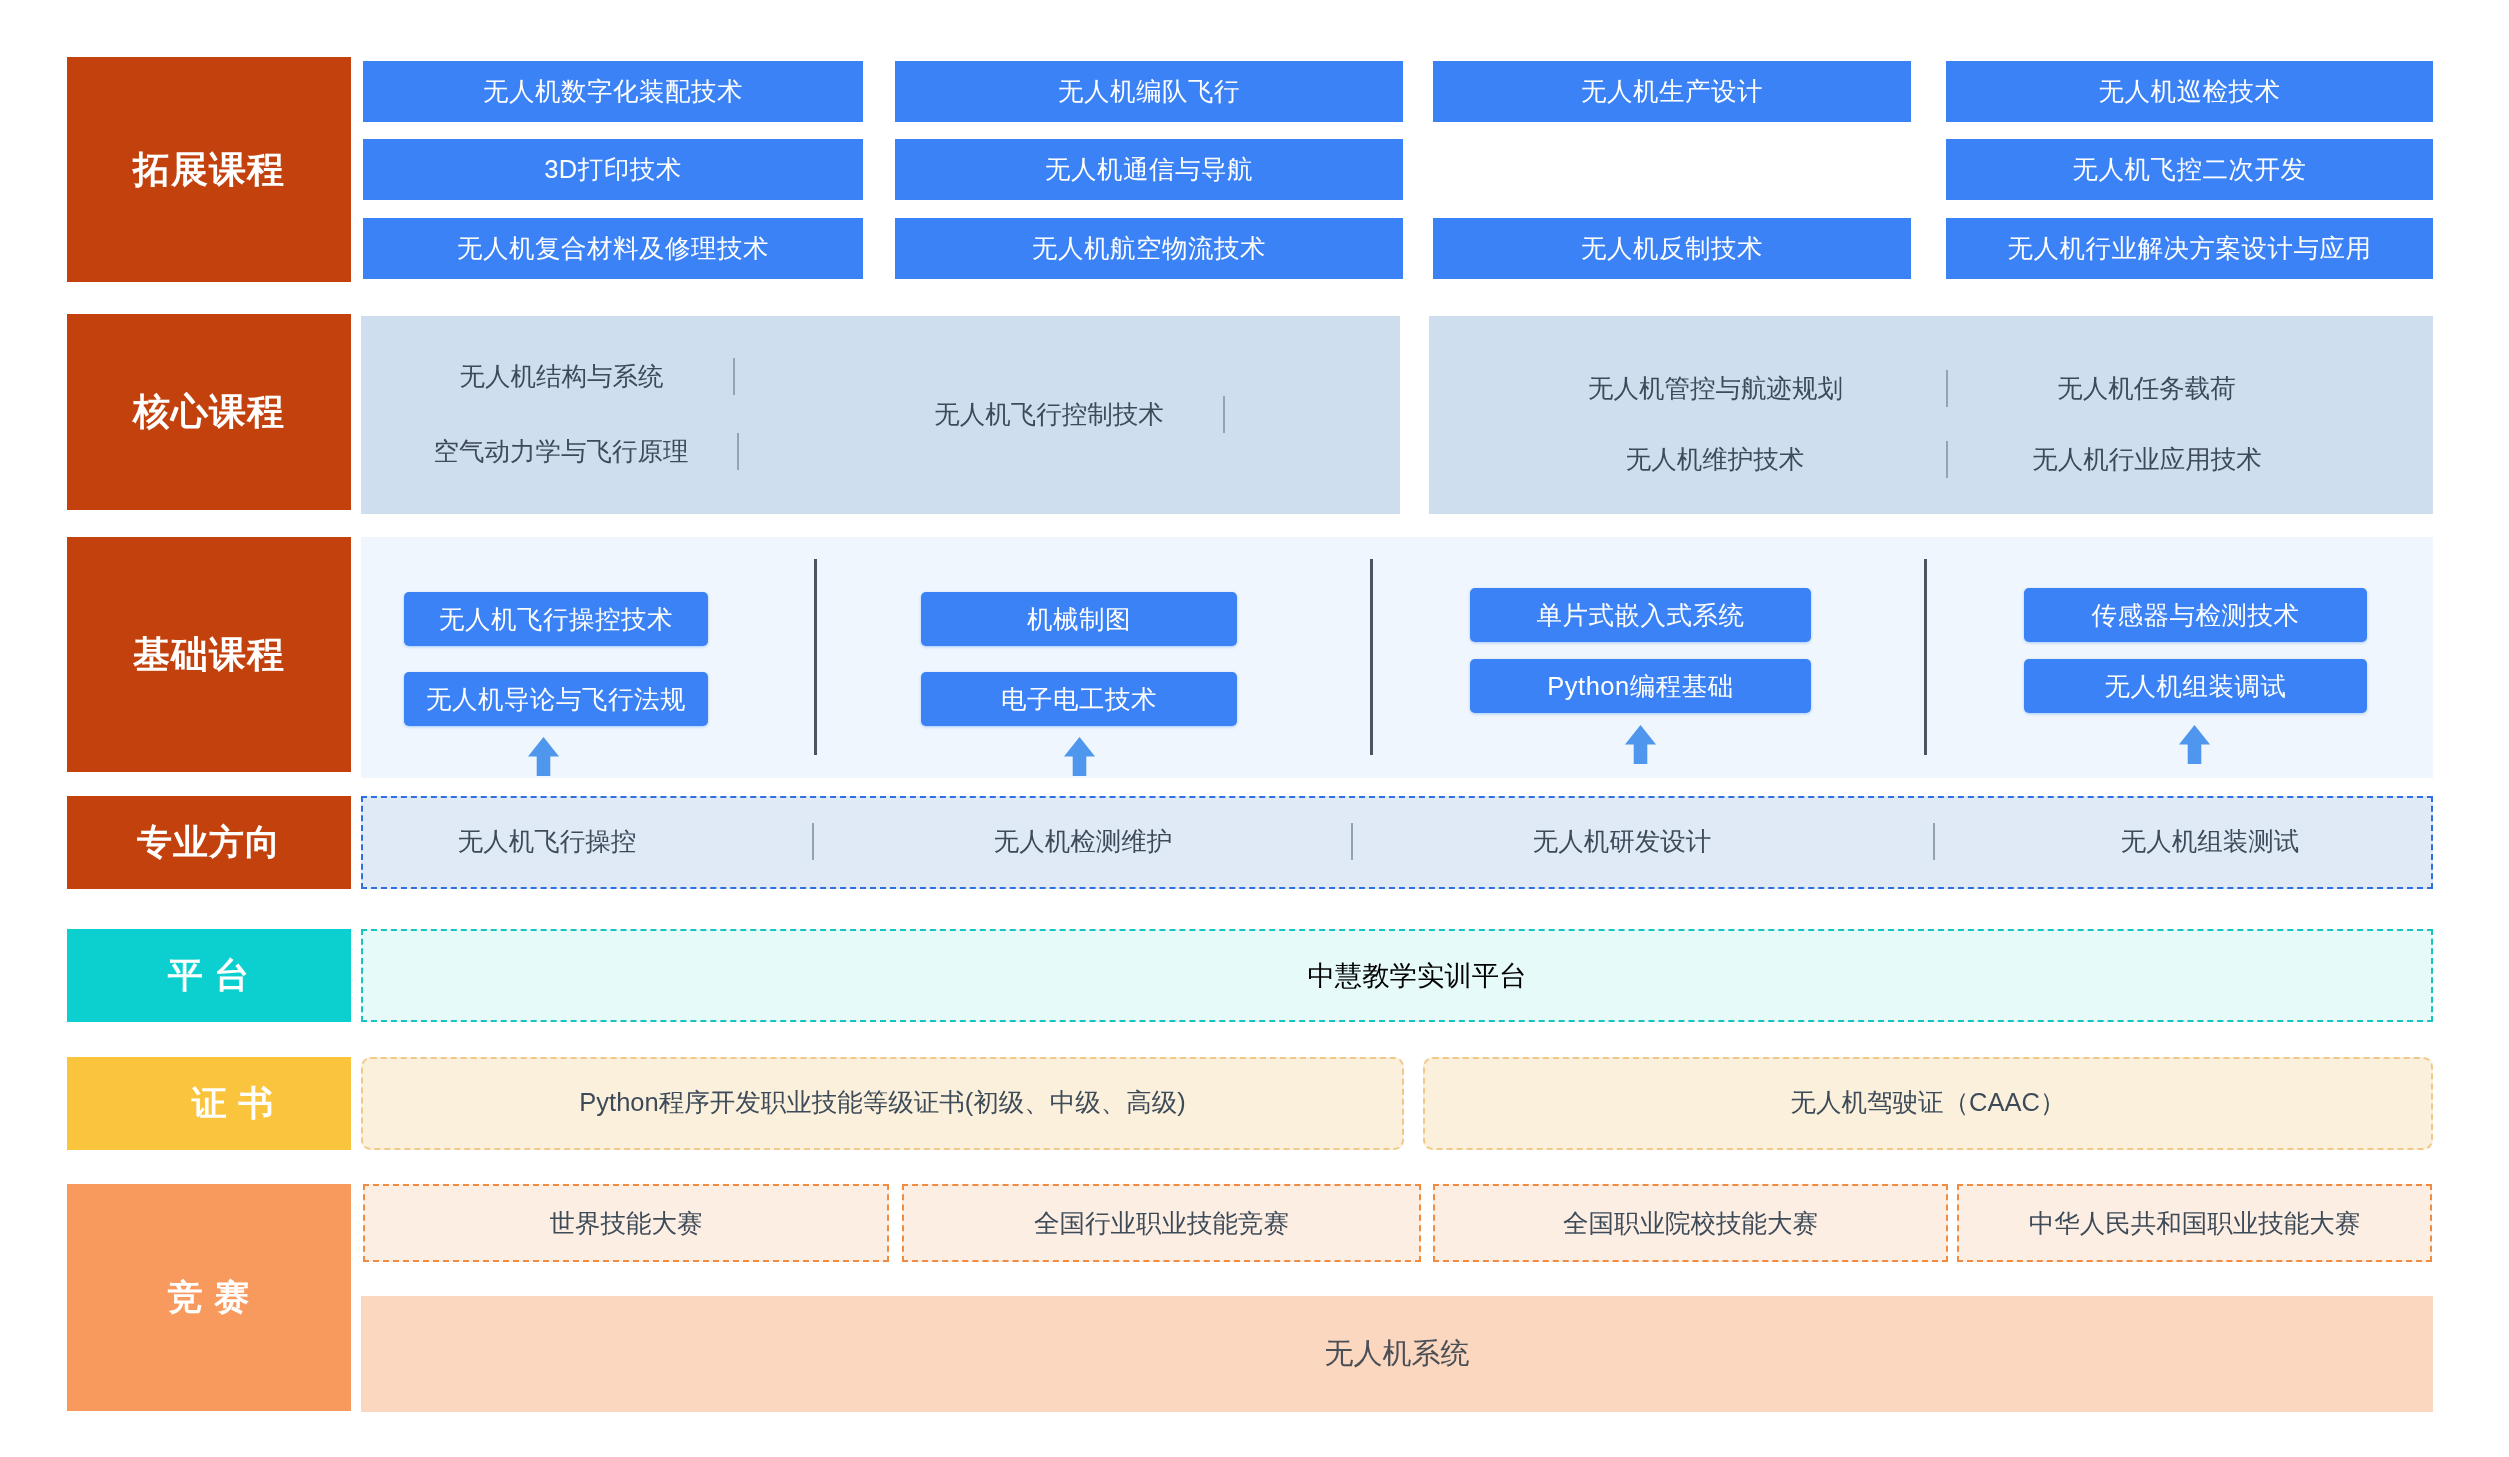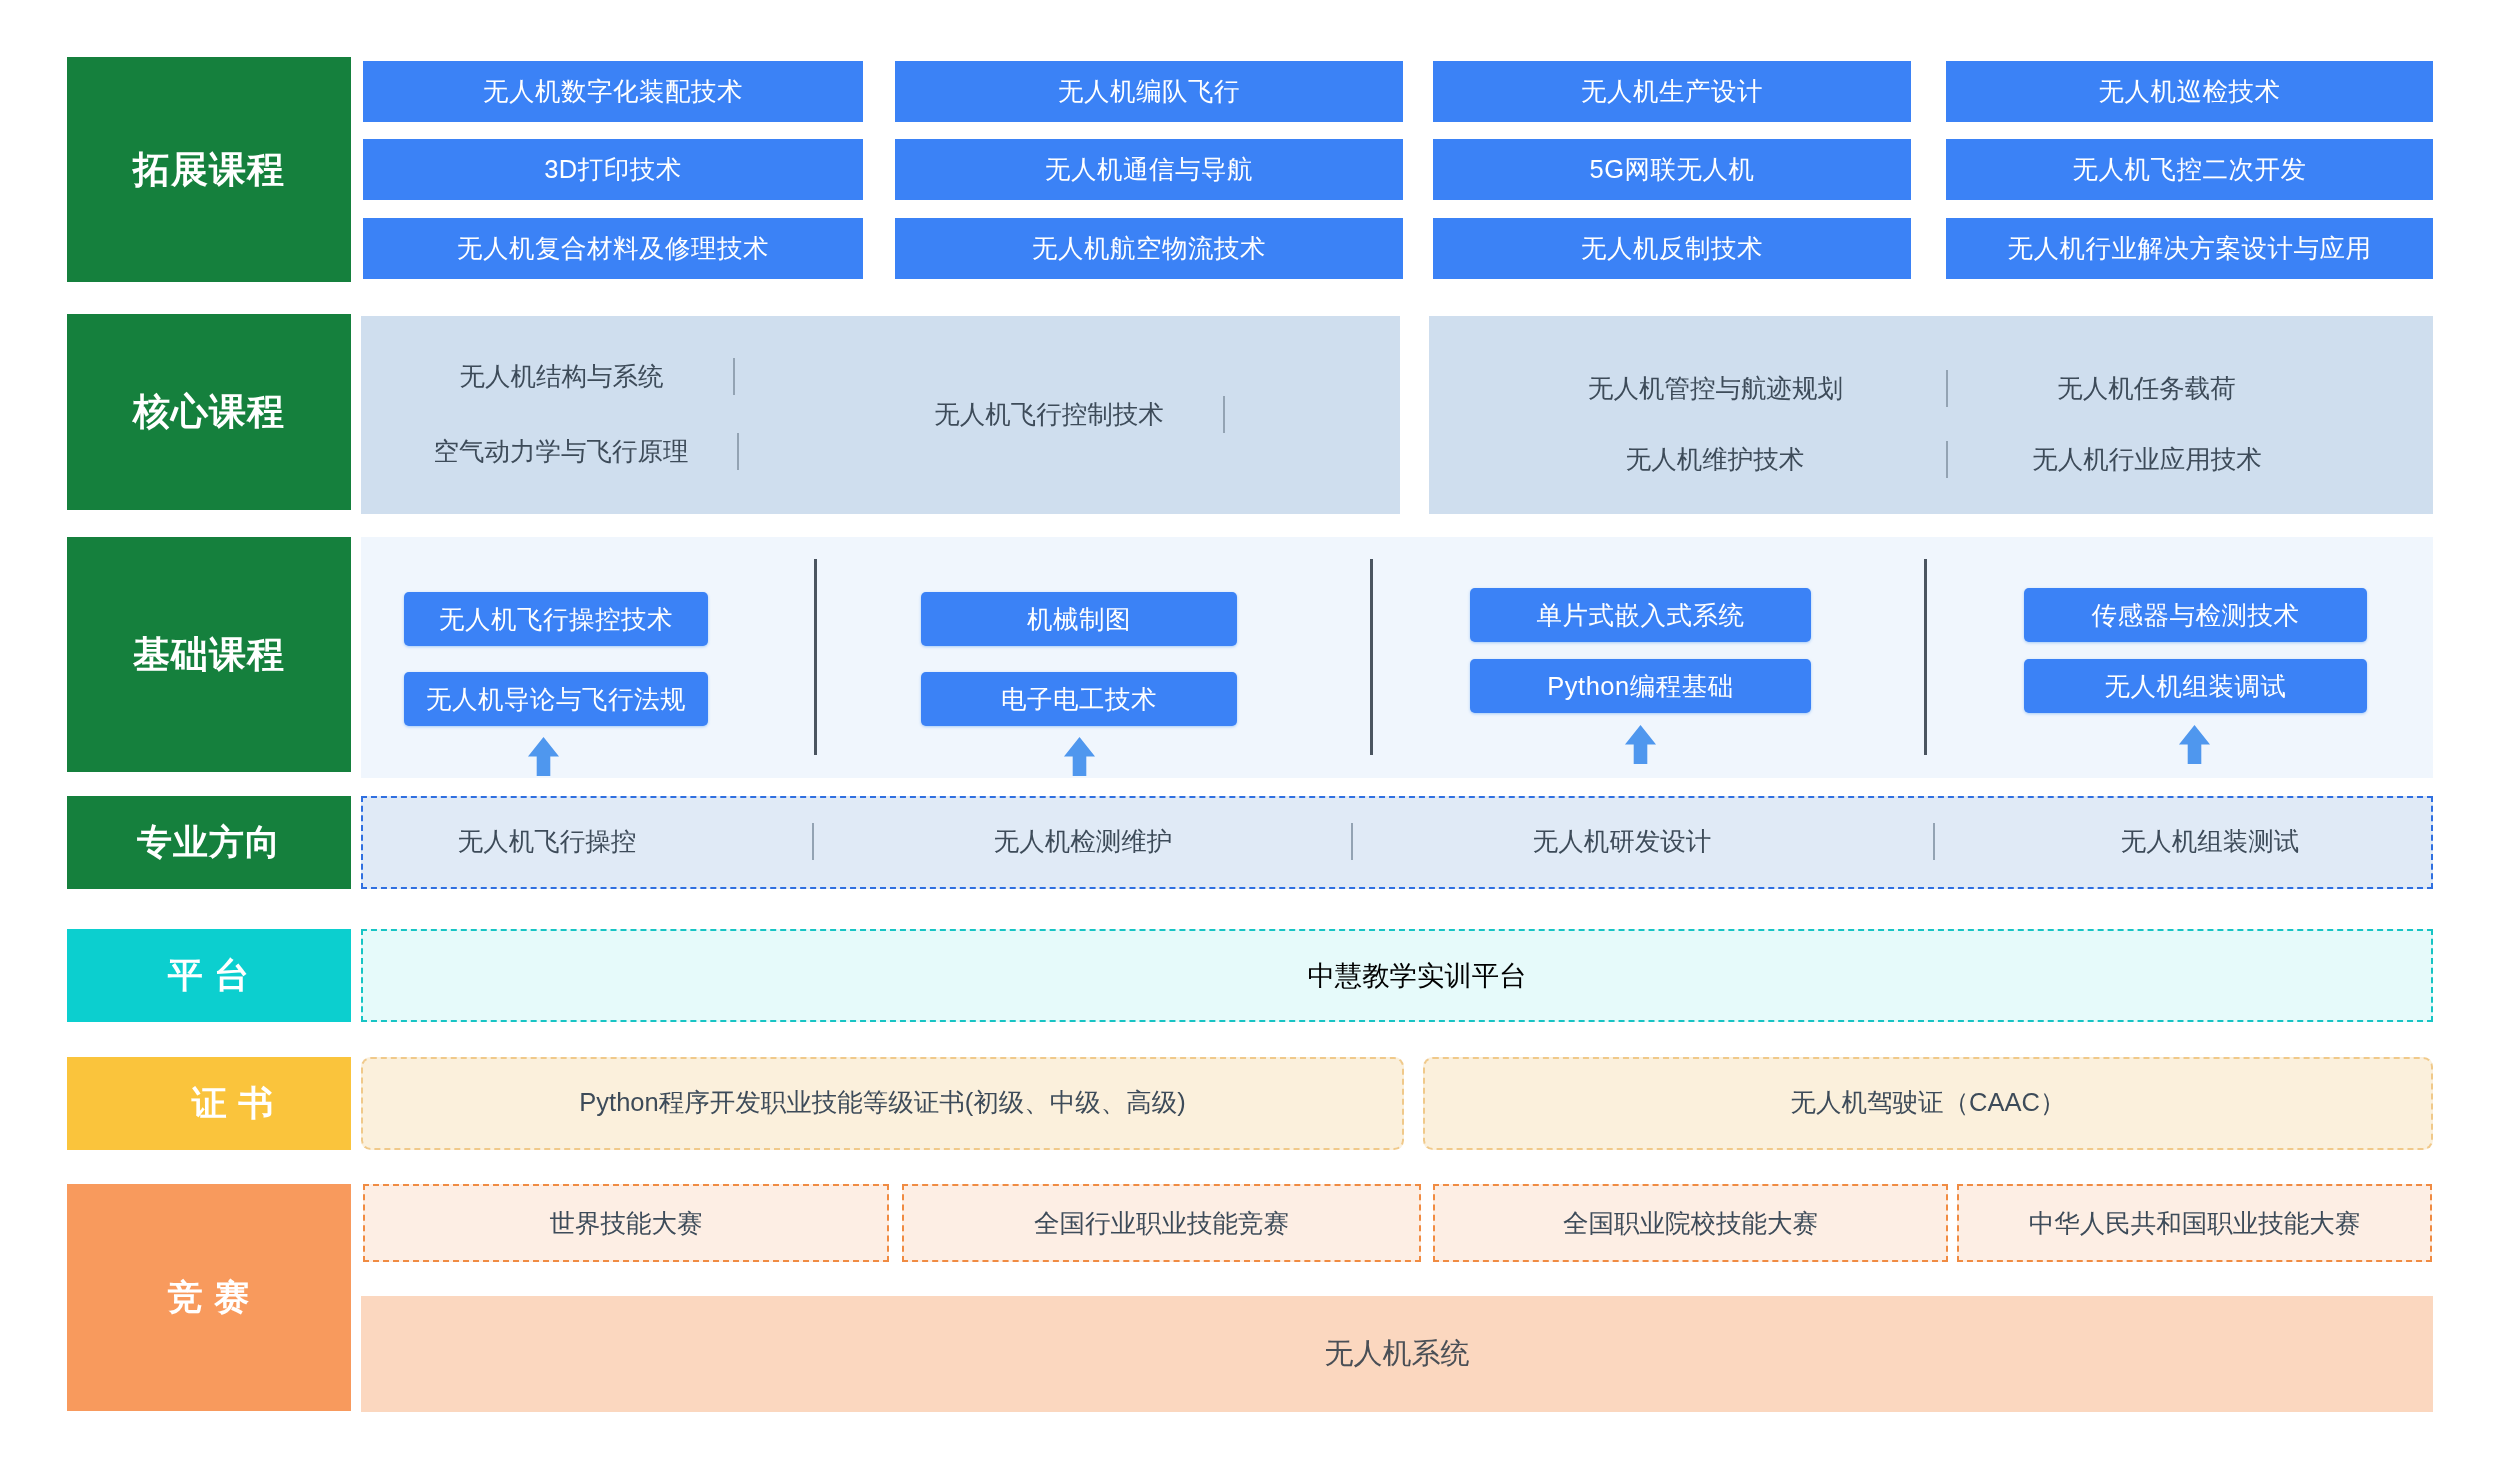--- a/index.html
+++ b/index.html
@@ -11,21 +11,21 @@
   }
   .canvas{position:relative;width:2509px;height:1457px;}
 
   
   .row-label{
     position:absolute;
     display:flex;align-items:center;justify-content:center;
     color:#ffffff;font-weight:bold;letter-spacing:1px;
     box-sizing:border-box;
   }
-  .lbl-blue{background:#15803d;}
+  .lbl-blue{background:#c2410c;}
   .lbl-teal{background:#0ccfcf;}
   .lbl-yellow{background:#fac43c;}
   .lbl-orange{background:#f89a5d;}
 
   
   .chip{
     position:absolute;
     display:flex;align-items:center;justify-content:center;
     background:#3b82f6;color:#ffffff;
     font-size:25.5px;letter-spacing:0.5px;
@@ -65,21 +65,20 @@
 
   <div class="chip" style="left:363px;top:61px;width:500px;height:61px;">无人机数字化装配技术</div>
   <div class="chip" style="left:363px;top:139px;width:500px;height:61px;">3D打印技术</div>
   <div class="chip" style="left:363px;top:218px;width:500px;height:61px;">无人机复合材料及修理技术</div>
 
   <div class="chip" style="left:895px;top:61px;width:508px;height:61px;">无人机编队飞行</div>
   <div class="chip" style="left:895px;top:139px;width:508px;height:61px;">无人机通信与导航</div>
   <div class="chip" style="left:895px;top:218px;width:508px;height:61px;">无人机航空物流技术</div>
 
   <div class="chip" style="left:1433px;top:61px;width:478px;height:61px;">无人机生产设计</div>
-  <div class="chip" style="left:1433px;top:139px;width:478px;height:61px;">5G网联无人机</div>
   <div class="chip" style="left:1433px;top:218px;width:478px;height:61px;">无人机反制技术</div>
 
   <div class="chip" style="left:1946px;top:61px;width:487px;height:61px;">无人机巡检技术</div>
   <div class="chip" style="left:1946px;top:139px;width:487px;height:61px;">无人机飞控二次开发</div>
   <div class="chip" style="left:1946px;top:218px;width:487px;height:61px;">无人机行业解决方案设计与应用</div>
 
   <div class="row-label lbl-blue" style="left:67px;top:314px;width:284px;height:196px;font-size:37px;">核心课程</div>
 
   <div class="panel panel-core" style="left:361px;top:316px;width:1039px;height:198px;"></div>
   <div class="panel panel-core" style="left:1429px;top:316px;width:1004px;height:198px;"></div>

